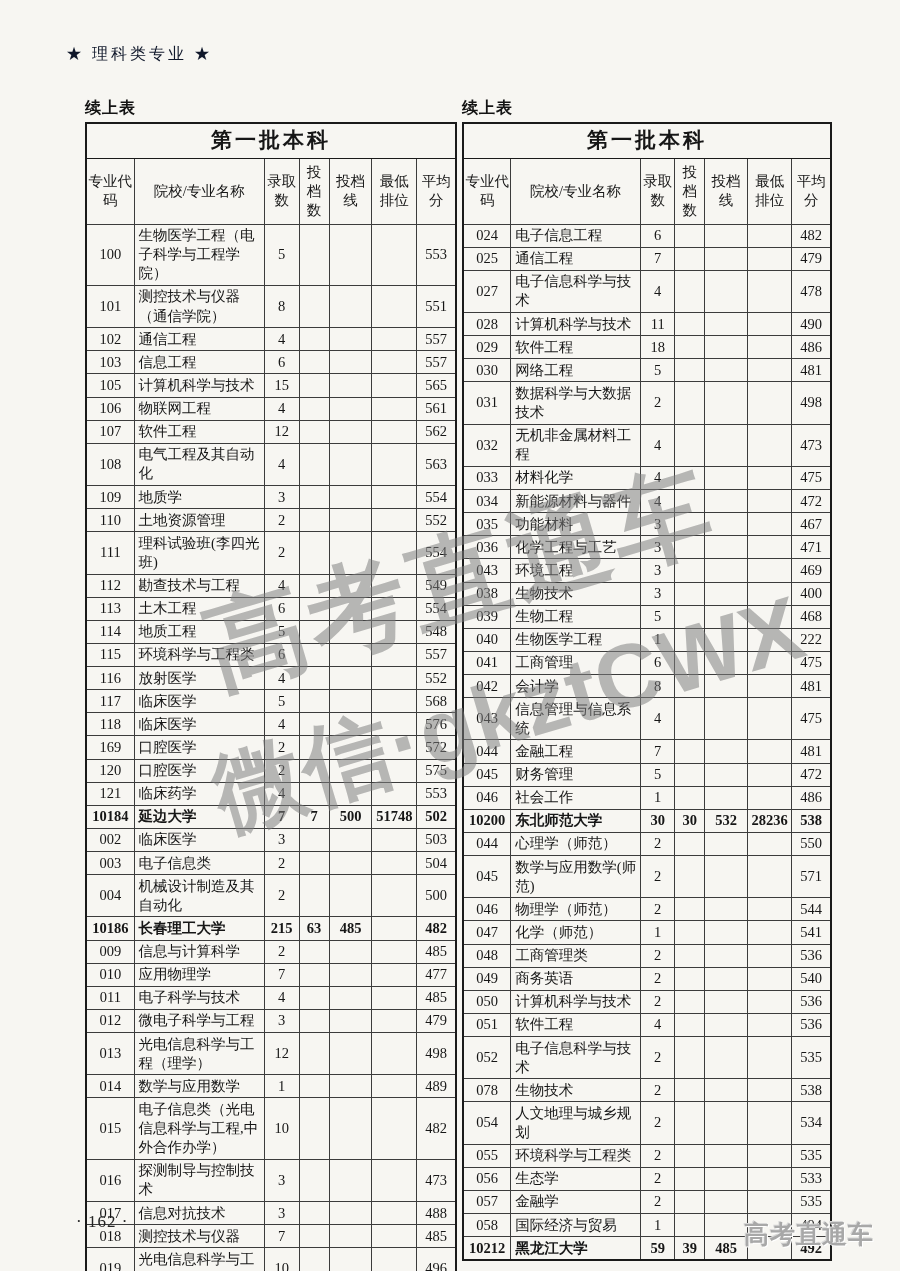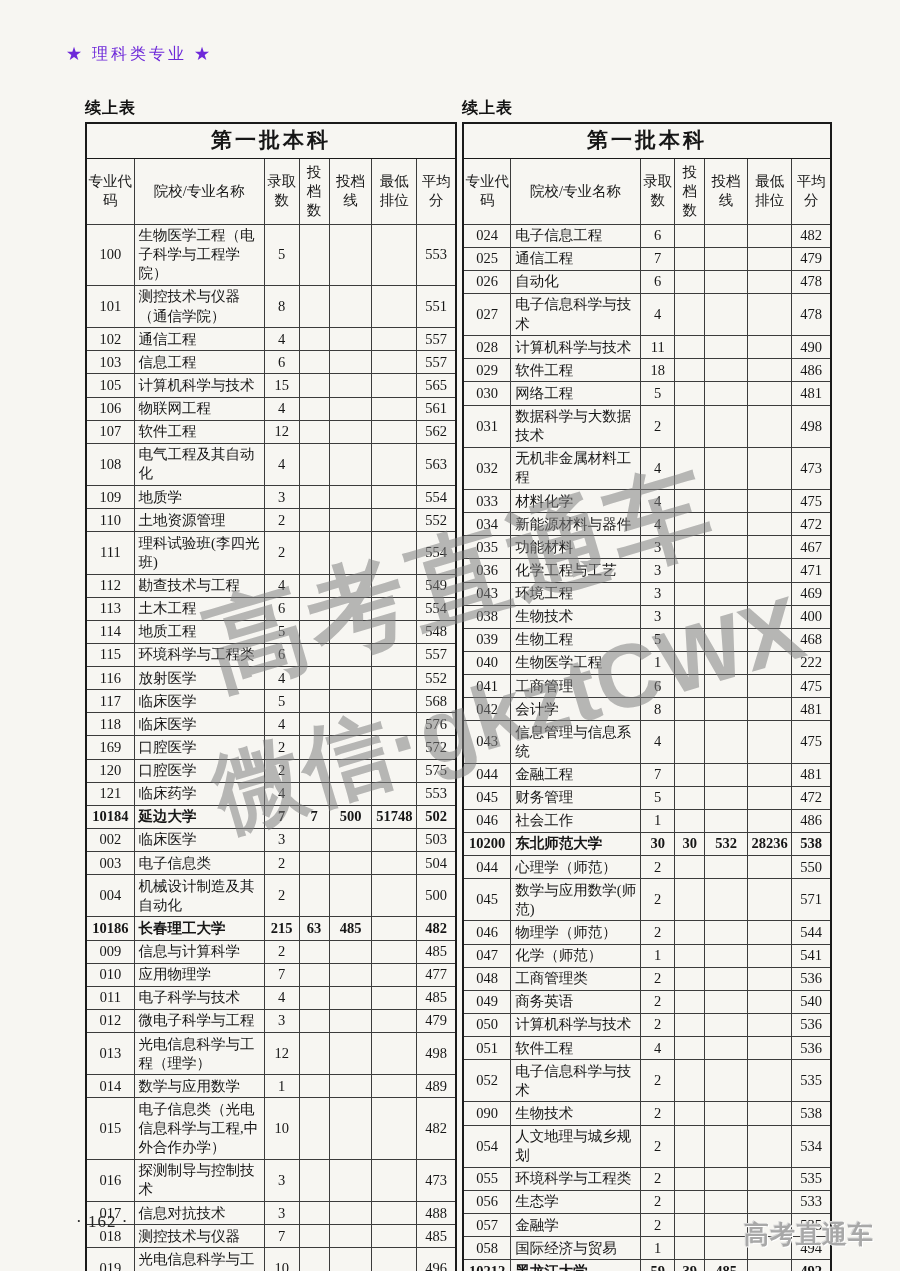--- a/index.html
+++ b/index.html
@@ -6,21 +6,21 @@
   html,body { width:900px; height:1271px; }
   body {
     position:relative;
     background:#f7f6f2;
     font-family:"Liberation Serif","DejaVu Serif",serif;
     color:#161616;
     overflow:hidden;
   }
   .scan-head {
     position:absolute; top:44px; left:66px;
-    font-size:16px; letter-spacing:3px; color:#6d28d9;
+    font-size:16px; letter-spacing:3px; color:#0f172a;
   }
   .tablewrap { position:absolute; top:98px; }
   .tablewrap.left  { left:85px;  width:372px; }
   .tablewrap.right { left:462px; width:370px; }
   .cont-label {
     text-align:left; font-weight:bold; font-size:16px;
     margin-bottom:3px; color:#141414; letter-spacing:1px;
   }
   table {
     width:100%; border-collapse:collapse; table-layout:fixed;
@@ -472,29 +472,20 @@
         <tr>
           <td class="col0">025</td>
           <td class="col1">通信工程</td>
           <td class="col2">7</td>
           <td class="col3"></td>
           <td class="col4"></td>
           <td class="col5"></td>
           <td class="col6">479</td>
         </tr>
         <tr>
-          <td class="col0">026</td>
-          <td class="col1">自动化</td>
-          <td class="col2">6</td>
-          <td class="col3"></td>
-          <td class="col4"></td>
-          <td class="col5"></td>
-          <td class="col6">478</td>
-        </tr>
-        <tr>
           <td class="col0">027</td>
           <td class="col1">电子信息科学与技术</td>
           <td class="col2">4</td>
           <td class="col3"></td>
           <td class="col4"></td>
           <td class="col5"></td>
           <td class="col6">478</td>
         </tr>
         <tr>
           <td class="col0">028</td>
@@ -751,21 +742,21 @@
         <tr>
           <td class="col0">052</td>
           <td class="col1">电子信息科学与技术</td>
           <td class="col2">2</td>
           <td class="col3"></td>
           <td class="col4"></td>
           <td class="col5"></td>
           <td class="col6">535</td>
         </tr>
         <tr>
-          <td class="col0">090</td>
+          <td class="col0">078</td>
           <td class="col1">生物技术</td>
           <td class="col2">2</td>
           <td class="col3"></td>
           <td class="col4"></td>
           <td class="col5"></td>
           <td class="col6">538</td>
         </tr>
         <tr>
           <td class="col0">054</td>
           <td class="col1">人文地理与城乡规划</td>

